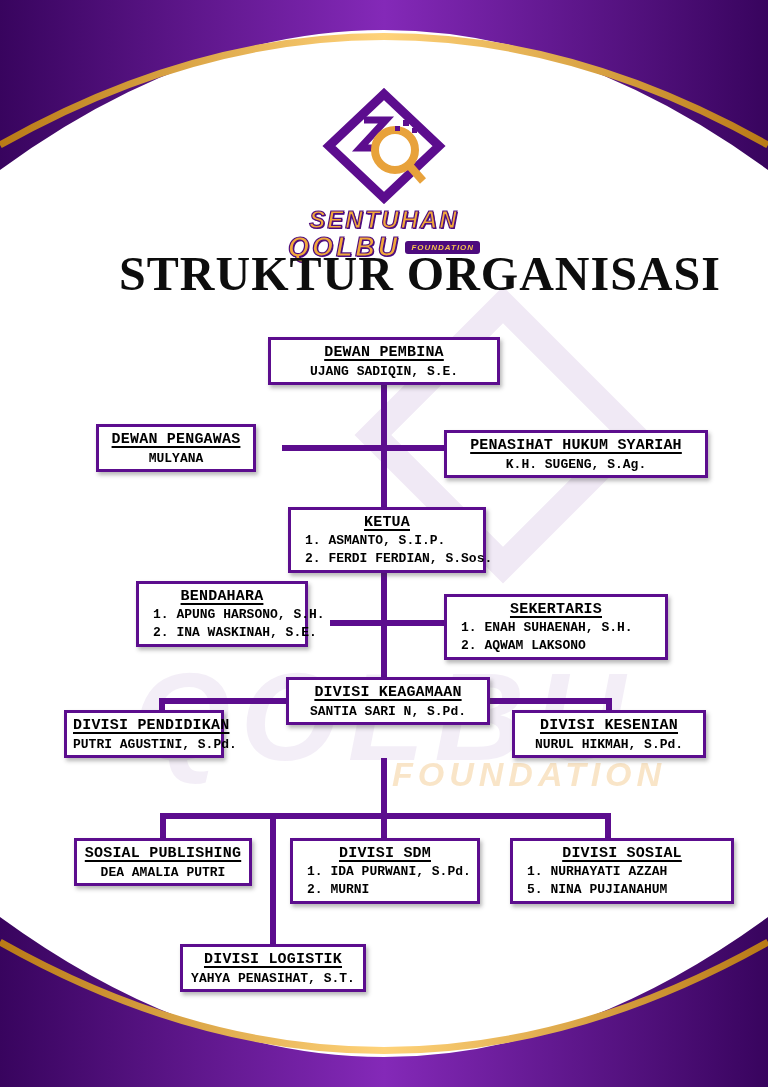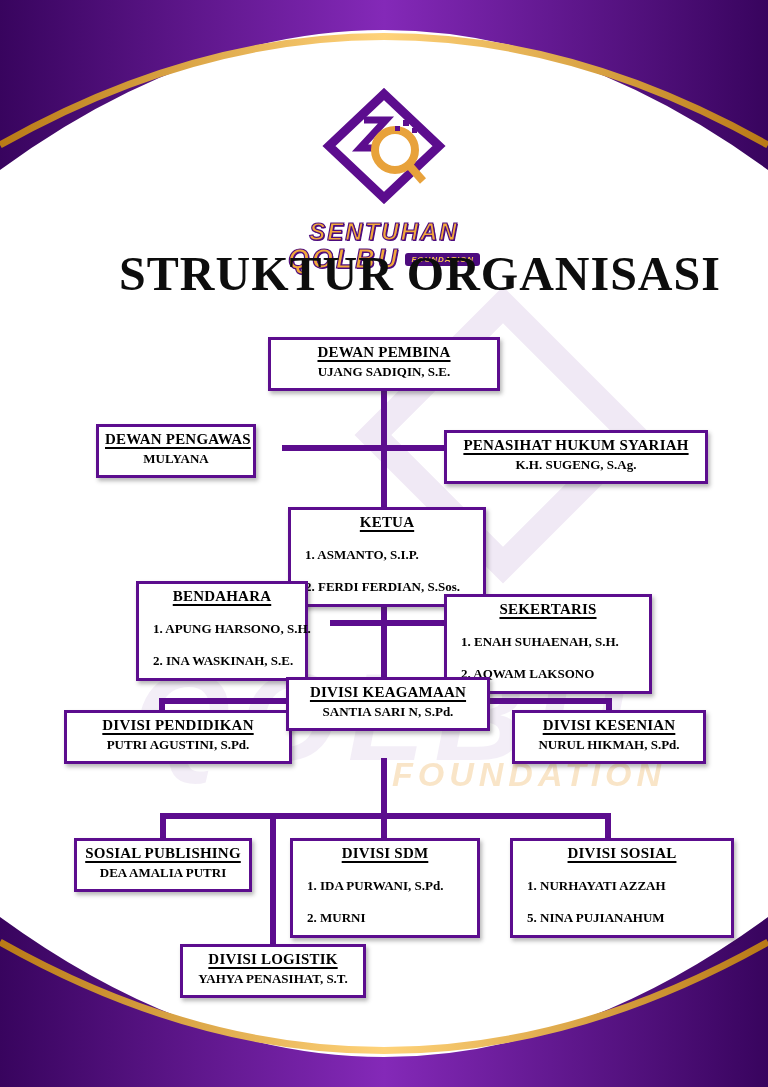--- a/index.html
+++ b/index.html
@@ -29,21 +29,21 @@
   .wm-found {
     position:absolute; left:392px; top:755px; z-index:0;
     font-family:"Liberation Sans", sans-serif; font-style:italic; font-weight:bold;
     font-size:34px; letter-spacing:5px; color:rgba(232,162,59,.28);
   }
 
   
   .brand { position:absolute; top:88px; left:0; width:100%; text-align:center; z-index:2; }
   .brand svg { display:block; margin:0 auto; }
   .brand-line1 {
-    margin-top:14px;
+    margin-top:2px;
     font-family:"Liberation Sans", sans-serif; font-style:italic; font-weight:bold;
     font-size:24px; letter-spacing:2px; color:#f2a93b;
     -webkit-text-stroke:1.2px #4d0b7e; text-shadow:1px 1px 0 #4d0b7e;
   }
   .brand-line2-row { margin-top:-2px; }
   .brand-line2 {
     font-family:"Liberation Sans", sans-serif; font-style:italic; font-weight:bold;
     font-size:27px; letter-spacing:3px; color:#f2a93b;
     -webkit-text-stroke:1.2px #4d0b7e; text-shadow:1px 1px 0 #4d0b7e;
     vertical-align:middle;
@@ -59,38 +59,38 @@
   .page-title {
     position:absolute; top:246px; left:0; width:100%; text-align:center; z-index:2;
     font-family:"Liberation Serif", serif; font-weight:bold;
     font-size:48px; letter-spacing:1px; color:#0d0d0d;margin-left:36px;
   }
 
   
   .node {
     position:absolute; z-index:2; background:#ffffff;
     border:3px solid #5c0d8e; box-shadow:2px 3px 4px rgba(50,50,50,.35);
-    padding:4px 6px 8px; text-align:center;
+    padding:4px 6px 2px; text-align:center;font-family:Liberation Mono, monospace;
   }
   .node-title {
     font-weight:bold; font-size:15px; letter-spacing:.2px; color:#000;
     text-decoration:underline; text-decoration-thickness:1.5px; text-underline-offset:3px;
     white-space:nowrap;
   }
   .node .member { font-weight:bold; font-size:13px; color:#000; margin-top:3px; line-height:1.25; white-space:nowrap; }
-  .node.numbered .member { text-align:left; padding-left:8px; margin-top:16px; }
+  .node.numbered .member { text-align:left; padding-left:8px; margin-top:2px; }
   .node.numbered .member:first-of-type { margin-top:4px; }
 
   #n-dewan-pembina { left:268px; top:337px; width:232px; }
   #n-dewan-pengawas { left:96px; top:424px; width:160px; }
   #n-penasihat { left:444px; top:430px; width:264px; }
   #n-ketua { left:288px; top:507px; width:198px; }
   #n-bendahara { left:136px; top:581px; width:172px; }
-  #n-sekertaris { left:444px; top:594px; width:208px; }
-  #n-pendidikan { left:64px; top:710px; width:228px; }
+  #n-sekertaris { left:444px; top:594px; width:224px; }
+  #n-pendidikan { left:64px; top:710px; width:160px; }
   #n-keagamaan { left:286px; top:677px; width:204px; }
   #n-kesenian { left:512px; top:710px; width:194px; }
   #n-publishing { left:74px; top:838px; width:178px; }
   #n-sdm { left:290px; top:838px; width:190px; }
   #n-sosial { left:510px; top:838px; width:224px; }
   #n-logistik { left:180px; top:944px; width:186px; }
 
   
   .conn { position:absolute; background:#5c0d8e; z-index:1; }
   #c-v1 { left:381px; top:376px; width:6px; height:136px; }

